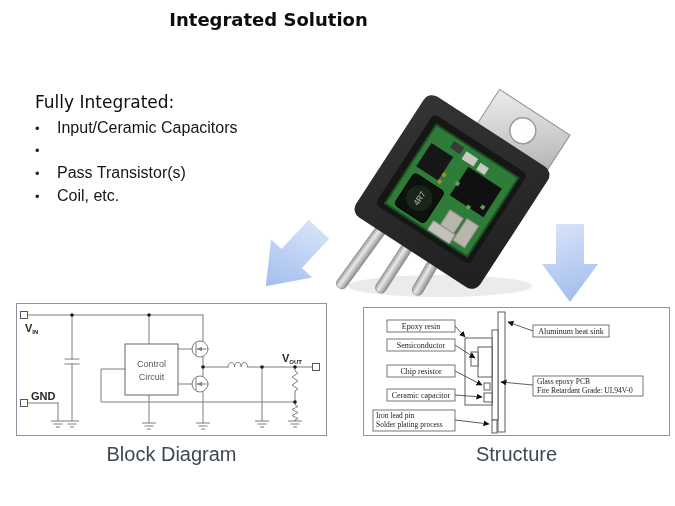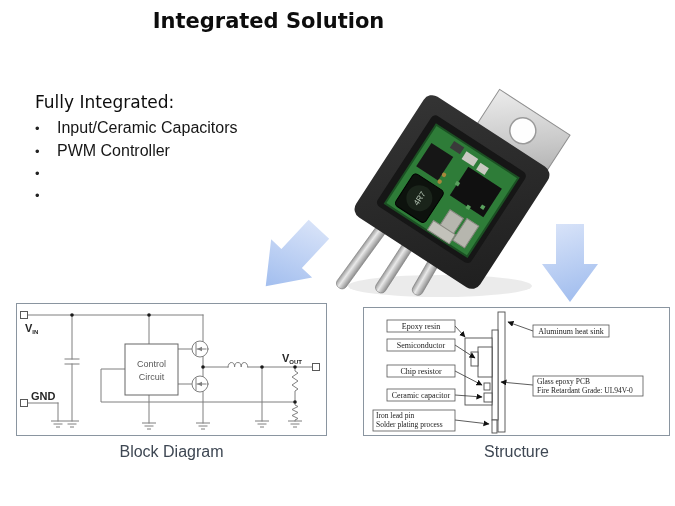--- a/index.html
+++ b/index.html
@@ -4,58 +4,59 @@
 <style>
   html,body{margin:0;padding:0;}
   body{
     width:675px;height:506px;position:relative;overflow:hidden;
     background:#ffffff;font-family:"Liberation Sans",sans-serif;
   }
   .abs{position:absolute;}
   #title{
     top:9px;left:0;width:537px;text-align:center;
     font-family:"DejaVu Sans",sans-serif;font-weight:bold;
-    font-size:21px;color:#0d0d0d;letter-spacing:0px;
+    font-size:18px;color:#0d0d0d;letter-spacing:0px;
   }
   #features{left:35px;top:92px;width:290px;color:#161616;}
   #features .heading{
     font-family:"DejaVu Sans",sans-serif;font-weight:normal;
     font-size:17px;margin-bottom:5px;color:#0d0d0d;
   }
   #features .row{display:flex;align-items:baseline;line-height:22px;font-size:16px;}
   #features .bullet{width:22px;font-size:13px;color:#222;}
   .caption{
-    top:443px;text-align:center;font-size:16px;color:#3e4753;
+    top:443px;text-align:center;font-size:20px;color:#3e4753;
     font-family:"Liberation Sans",sans-serif;
   }
   #caption-block{left:16px;width:311px;}
   #caption-structure{left:363px;width:307px;}
   svg text{font-family:"Liberation Sans",sans-serif;}
   svg .serif{font-family:"Liberation Serif",serif;}
 </style>
 </head>
 <body>
 
 <div id="title" class="abs">Integrated Solution</div>
 
 <div id="features" class="abs">
   <div class="heading">Fully Integrated:</div>
   <div class="row">
     <span class="bullet">•</span>
     <span>Input/Ceramic Capacitors</span>
   </div>
   <div class="row">
     <span class="bullet">•</span>
-    <span>PWM Controller</span>
   </div>
   <div class="row">
     <span class="bullet">•</span>
+    <span>Pass Transistor(s)</span>
   </div>
   <div class="row">
     <span class="bullet">•</span>
+    <span>Coil, etc.</span>
   </div>
 </div>
 
 <div class="abs" style="left:336px;top:80px;width:238px;height:224px;">
   <svg width="238" height="224" viewBox="0 0 238 224">
     <defs>
       <linearGradient id="metal" x1="0" y1="0" x2="1" y2="1">
         <stop offset="0" stop-color="#ececec"></stop>
           <stop offset="0.55" stop-color="#c9c9c9"></stop>
           <stop offset="1" stop-color="#a8a8a8"></stop>

